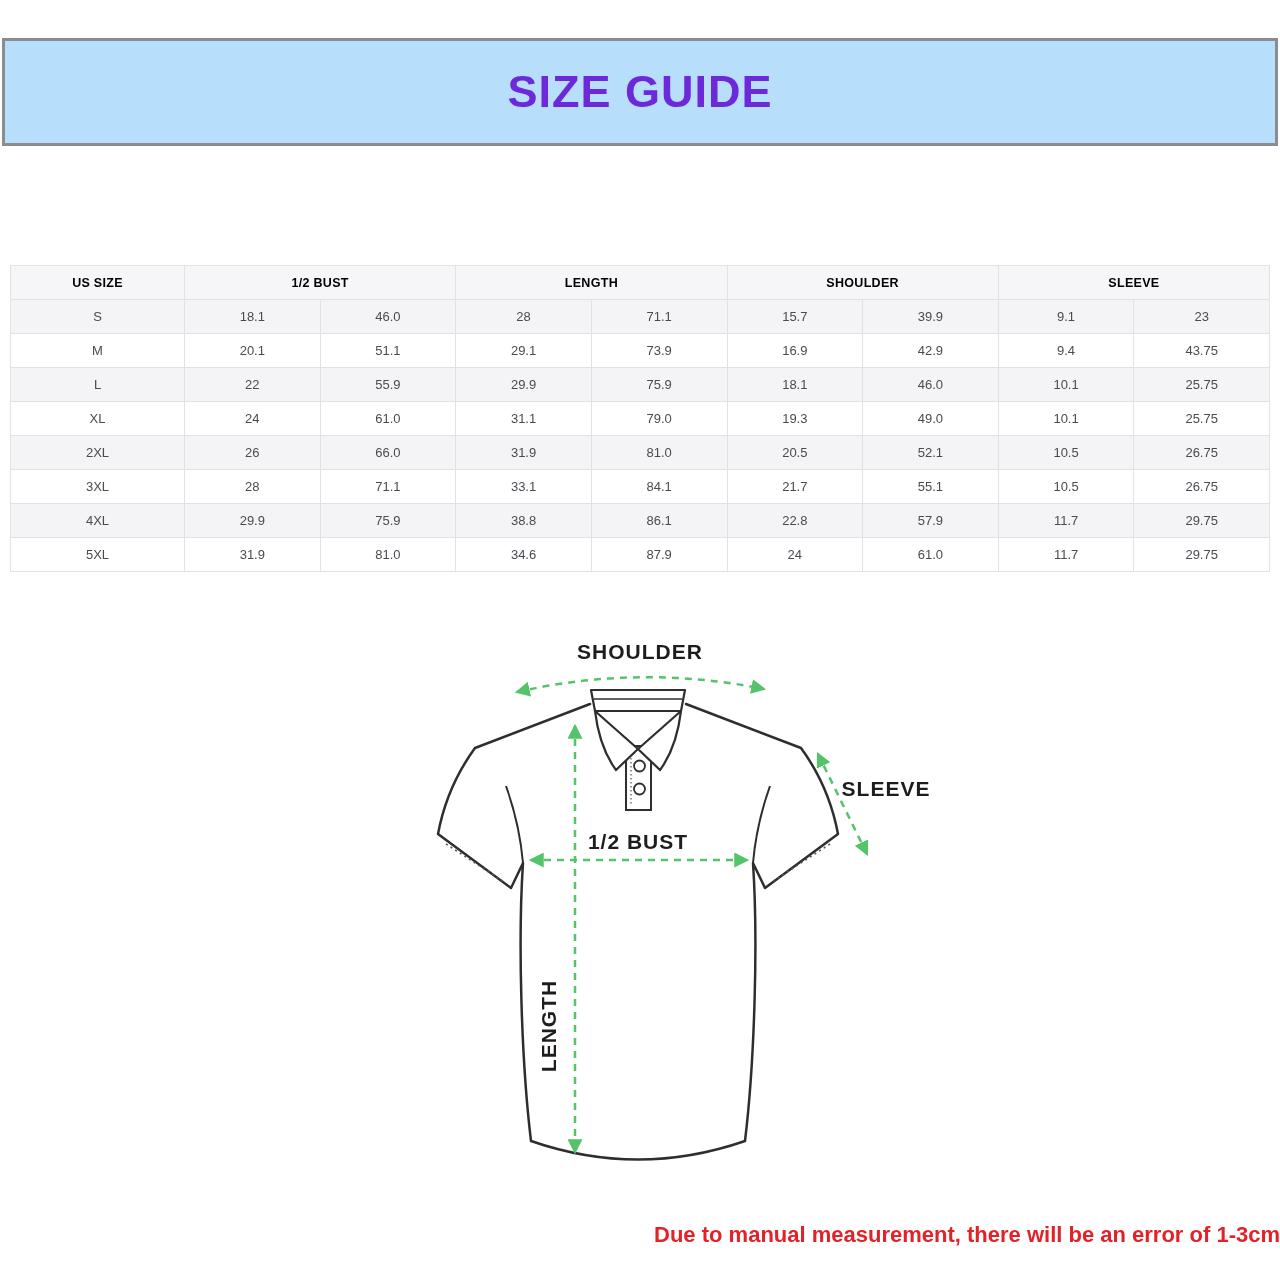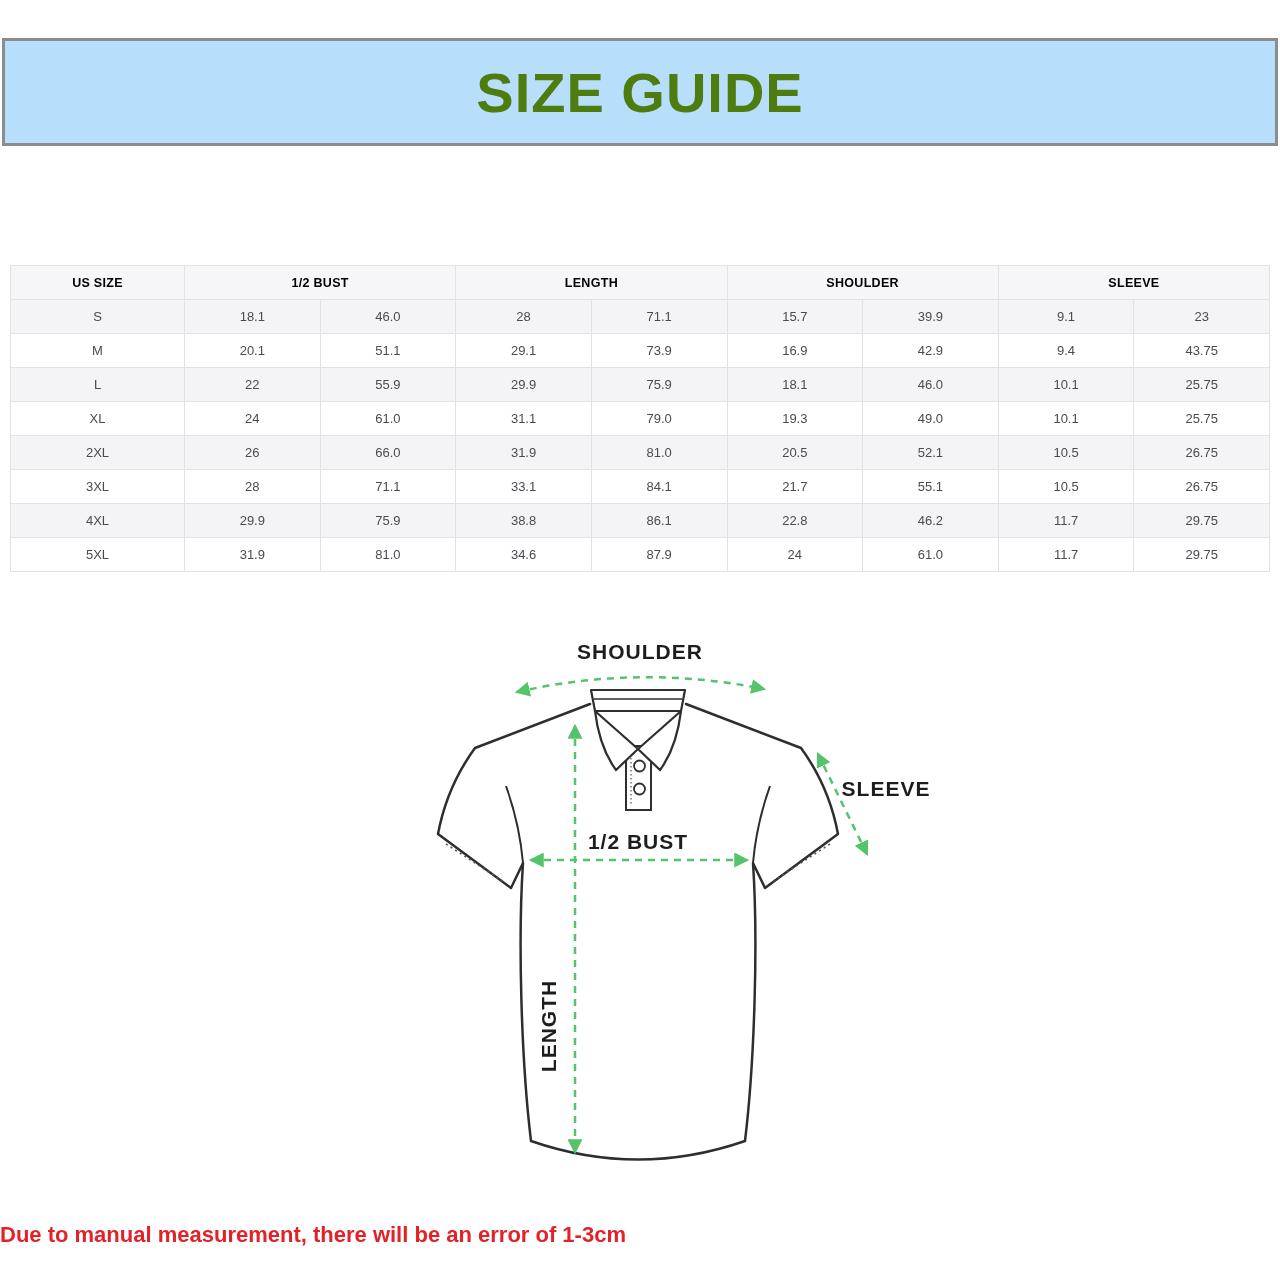--- a/index.html
+++ b/index.html
@@ -13,24 +13,24 @@
   
   .banner{
     position:absolute;left:2px;right:2px;top:38px;
     height:102px;
     background:#b7dffc;
     border:3px solid #8a8c90;
     display:flex;align-items:center;justify-content:center;
   }
   .banner h1{
     margin:0;
-    font-size:56px;
+    font-size:45px;
     font-weight:800;
     letter-spacing:1px;
-    color:#4d7c0f;
+    color:#6d28d9;
   }
   
   .table-wrap{
     position:absolute;left:10px;right:10px;top:265px;
   }
   table.size-table{
     width:100%;
     border-collapse:collapse;
     table-layout:fixed;
   }
@@ -61,21 +61,21 @@
   .measure-label{
     font-family:"Liberation Sans",sans-serif;
     font-size:21px;
     font-weight:700;
     letter-spacing:1px;
     fill:#1d1d1f;
   }
   
   .note{
     position:absolute;left:0;right:0;top:1222px;
-    text-align:left;
+    text-align:right;
     font-size:22px;
     font-weight:700;
     color:#e32228;
   }
 </style>
 </head>
 <body>
 
 <div class="page">
 
@@ -172,21 +172,21 @@
           <td>10.5</td>
           <td>26.75</td>
         </tr>
         <tr>
           <td>4XL</td>
           <td>29.9</td>
           <td>75.9</td>
           <td>38.8</td>
           <td>86.1</td>
           <td>22.8</td>
-          <td>46.2</td>
+          <td>57.9</td>
           <td>11.7</td>
           <td>29.75</td>
         </tr>
         <tr>
           <td>5XL</td>
           <td>31.9</td>
           <td>81.0</td>
           <td>34.6</td>
           <td>87.9</td>
           <td>24</td>

